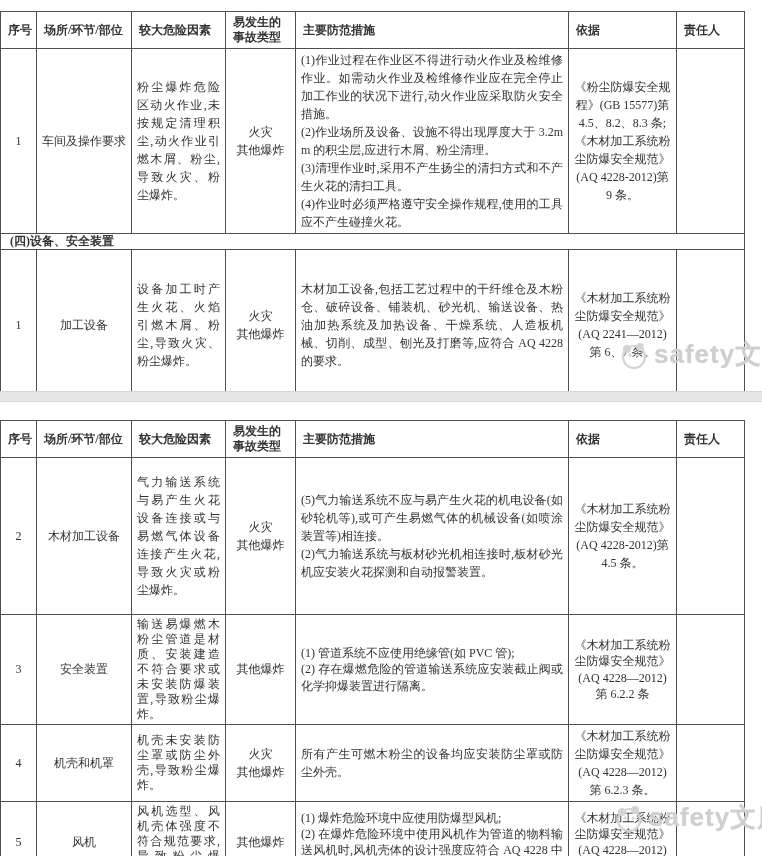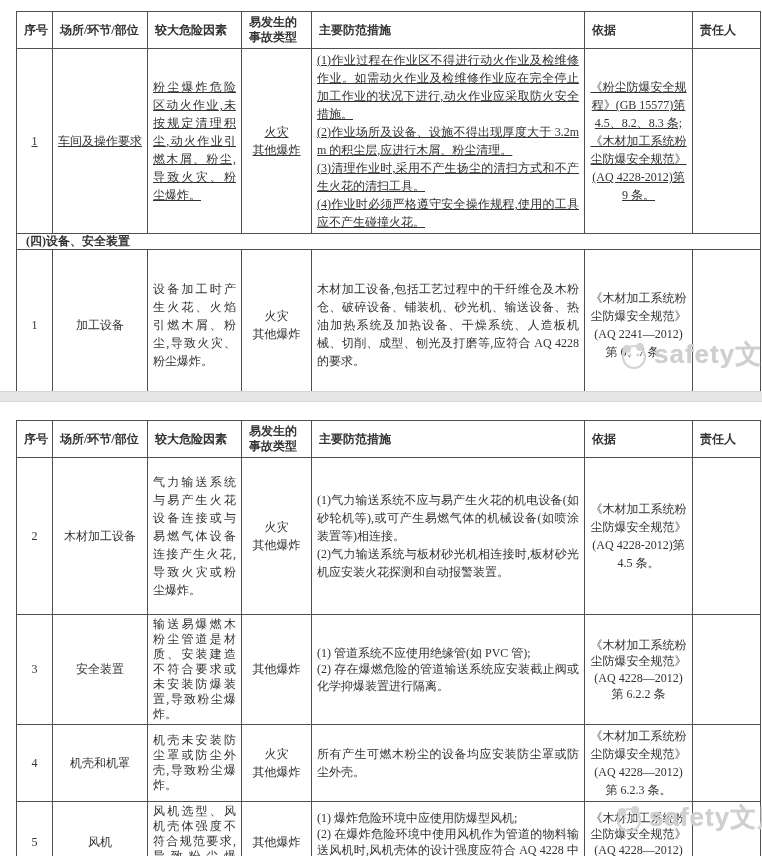--- a/index.html
+++ b/index.html
@@ -2,34 +2,34 @@
 <html><head>
 <meta charset="utf-8">
 <style>
   html,body { margin:0; padding:0; background:#ffffff; }
   .page {
     position:relative; width:762px; height:856px; background:#ffffff;
     font-family:"Liberation Serif","DejaVu Serif",serif; color:#333333;
     overflow:hidden;
   }
   table.doc {
-    position:absolute; left:16px; width:744px;
+    position:absolute; left:0; width:744px;
     border-collapse:collapse; table-layout:fixed;border-radius:15px;
   }
   .doc td, .doc th {
     border:1px solid #4f4f4f;
     font-size:12px; font-weight:normal; color:#333333;
     vertical-align:middle; padding:2px 5px; overflow:hidden;
     line-height:18px; word-break:break-all;
   }
   .doc th { font-weight:bold; text-align:left; line-height:15px; padding:3px 4px 3px 7px; }
   .t1 { top:11px; }
   .t2 { top:420px; }
   .t1 .rh th { height:30px; }
-  .t1 .r1 td { height:151px;text-decoration:underline; }
+  .t1 .r1 td { height:151px; }
   .t1 .rs td { height:13px; line-height:13px; font-weight:bold; padding:1px 4px 1px 9px; text-align:left; font-size:12px; }
   .t1 .r2 td { height:146px; }
   .t2 .rh th { height:30px; }
   .t2 .r2 td { height:152px; }
   .t2 .r3 td { height:99px; line-height:16.5px; }
   .t2 .r4 td { height:66px; line-height:18px; }
   .t2 .r5 td { height:64px; line-height:16px; }
   .c-no, .c-place, .c-accident { text-align:center; }
   .c-hazard { text-align:justify; padding:2px 6px; line-height:17.5px; }
   .t2 .r3 .c-hazard, .t2 .r4 .c-hazard, .t2 .r5 .c-hazard { line-height:15px; }
@@ -140,21 +140,21 @@
       <th>主要防范措施</th>
       <th>依据</th>
       <th>责任人</th>
     </tr>
     <tr class="r2">
       <td class="c-no">2</td>
       <td class="c-place">木材加工设备</td>
       <td class="c-hazard">气力输送系统与易产生火花设备连接或与易燃气体设备连接产生火花,导致火灾或粉尘爆炸。</td>
       <td class="c-accident">火灾
 其他爆炸</td>
-      <td class="c-measures">(1)气力输送系统不应与易产生火花的机电设备(如砂轮机等),或可产生易燃气体的机械设备(如喷涂装置等)相连接。
+      <td class="c-measures">(5)气力输送系统不应与易产生火花的机电设备(如砂轮机等),或可产生易燃气体的机械设备(如喷涂装置等)相连接。
 (2)气力输送系统与板材砂光机相连接时,板材砂光机应安装火花探测和自动报警装置。</td>
       <td class="c-basis">《木材加工系统粉尘防爆安全规范》(AQ 4228-2012)第 4.5 条。</td>
       <td class="c-resp"></td>
     </tr>
     <tr class="r3">
       <td class="c-no">3</td>
       <td class="c-place">安全装置</td>
       <td class="c-hazard">输送易爆燃木粉尘管道是材质、安装建造不符合要求或未安装防爆装置,导致粉尘爆炸。</td>
       <td class="c-accident">其他爆炸</td>
       <td class="c-measures">(1) 管道系统不应使用绝缘管(如 PVC 管);

